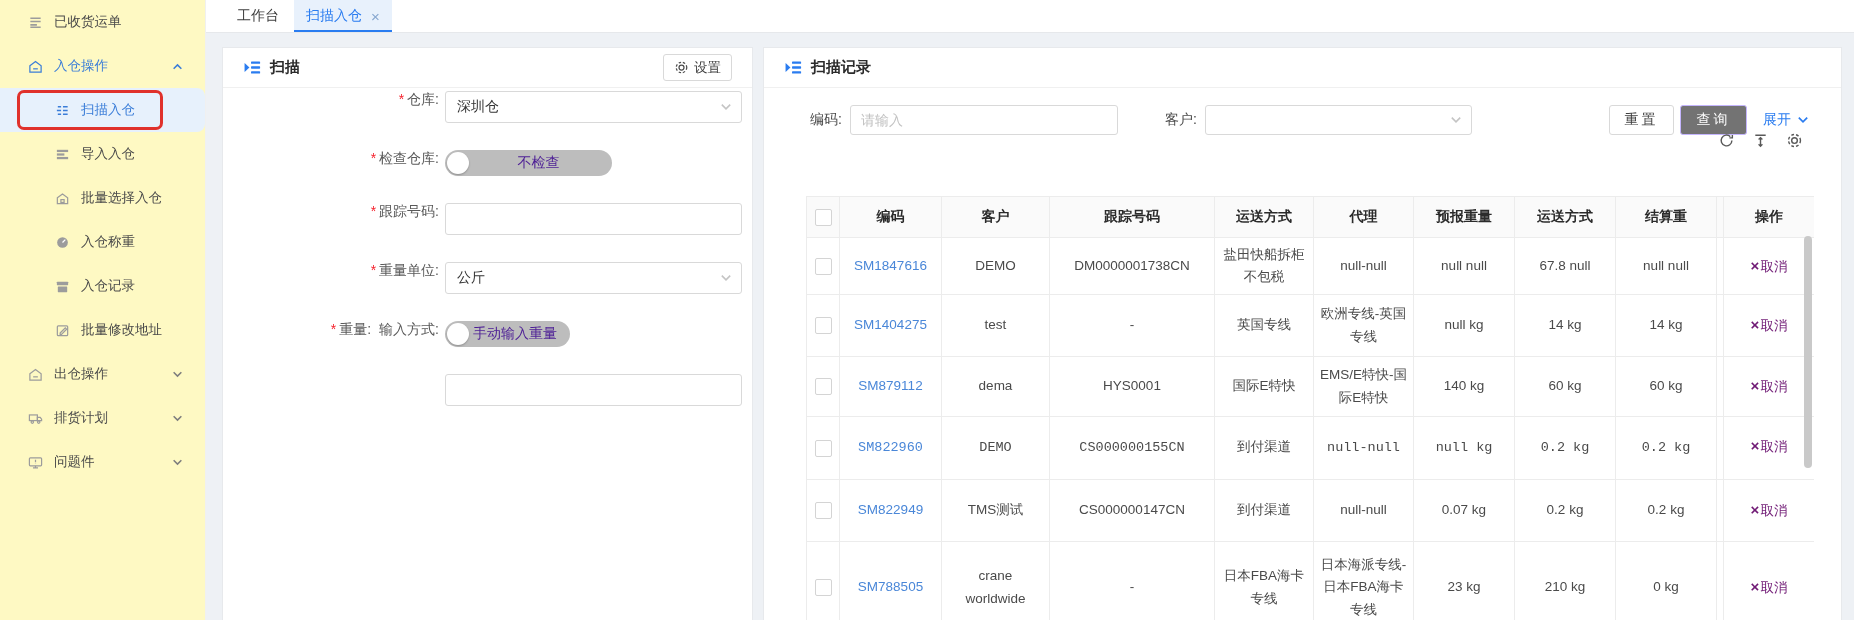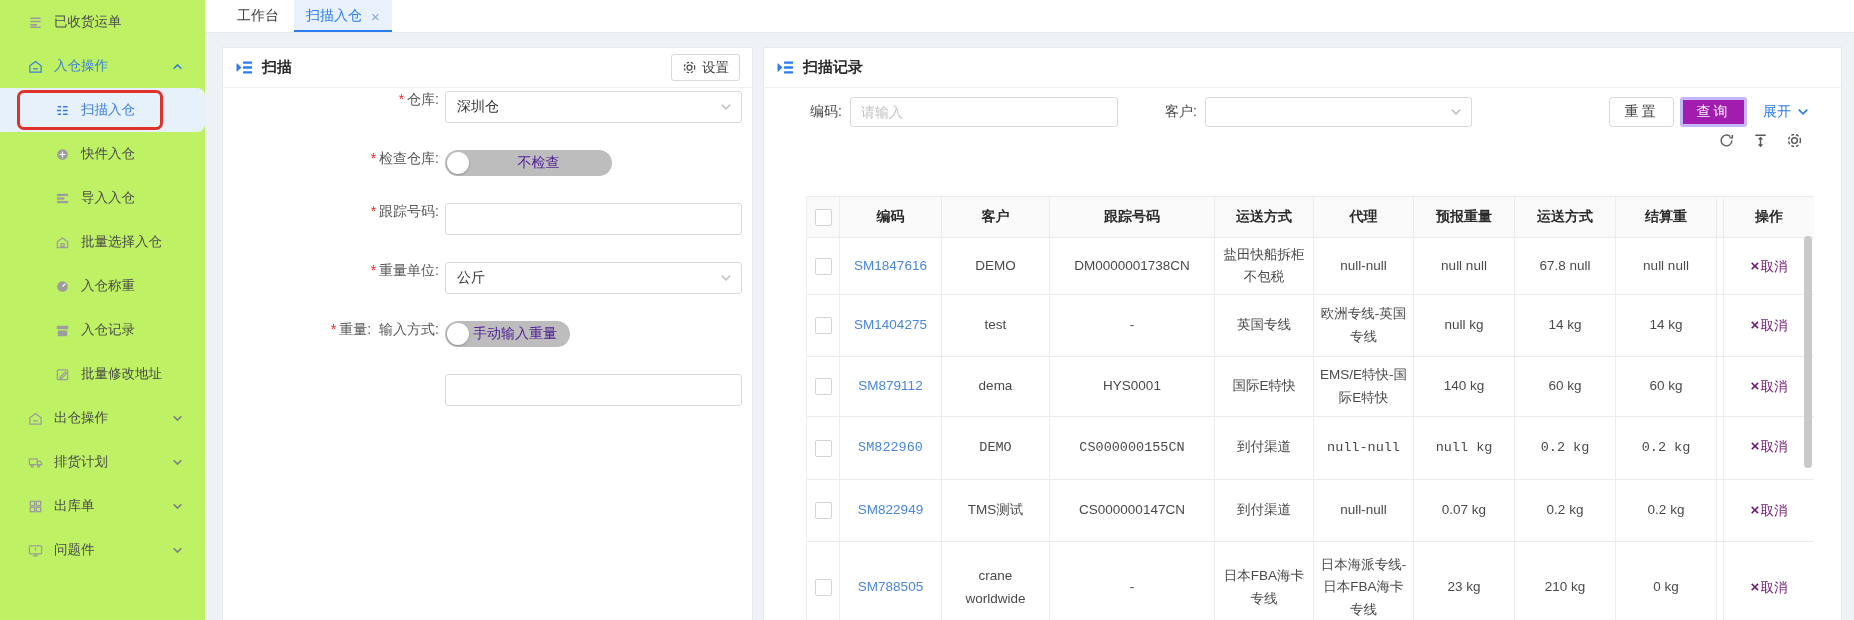--- a/index.html
+++ b/index.html
@@ -1,21 +1,21 @@
 <!DOCTYPE html>
 <html><head>
 <meta charset="utf-8">
 <style>
   html,body{margin:0;padding:0;background:#fff}
   .app{position:relative;width:1854px;height:620px;background:#eef1f5;overflow:hidden;
        font-family:"Liberation Sans","DejaVu Sans",sans-serif;color:#333;-webkit-font-smoothing:antialiased}
   svg{display:block}
 
   
-  .sidebar{position:absolute;left:0;top:0;width:206px;height:620px;background:#bef264;
+  .sidebar{position:absolute;left:0;top:0;width:206px;height:620px;background:#fef9c3;
            border-right:1px solid #f0f0f0;box-sizing:border-box}
   .side-item{position:relative;height:44px;display:flex;align-items:center;padding-left:28px;
              font-size:13.5px;color:#4a4a4a;cursor:pointer;box-sizing:border-box}
   .side-item.sub{padding-left:55px}
   .side-item .sicon{width:15px;height:15px;margin-right:11px;color:#9c9c9c;flex:none}
   .side-item .sicon svg{width:100%;height:100%}
   .side-item.blue{color:#3a7dd8}
   .side-item.blue .sicon,.side-item.blue .schev{color:#3a7dd8}
   .side-item.selected{background:#e7f1fc;color:#3a7dd8;border-radius:0 8px 8px 0;width:205px}
   .side-item.selected .sicon{color:#3a7dd8}
@@ -30,21 +30,21 @@
   .tabbar{height:33px;background:#fff;border-bottom:1px solid #e6e8eb;display:flex;align-items:stretch;
           padding-left:16px;box-sizing:border-box}
   .tab{display:flex;align-items:center;padding:0 15px;font-size:14px;color:#3c3c3c;cursor:pointer}
   .tab.active{background:#e8f1fc;color:#2a7cf0;box-shadow:inset 0 -2px 0 #2a7cf0;padding:0 12px}
   .tab-close{margin-left:9px;color:#86a6cf;font-size:15px;line-height:1}
 
   .panel{position:absolute;background:#fff;border:1px solid #e7e9ec;box-sizing:border-box}
   .panel-scan{left:16px;top:47px;width:531px;height:574px}
   .panel-records{left:557px;top:47px;width:1079px;height:574px}
   .phead{height:40px;border-bottom:1px solid #f0f0f0;display:flex;align-items:center;
-         padding:0 12px;box-sizing:border-box}
+         padding:0 20px;box-sizing:border-box}
   .picon{width:19px;height:19px;color:#2a7cf0;flex:none}
   .picon svg{width:100%;height:100%}
   .ptitle{font-size:15px;font-weight:bold;color:#2b2b2b;margin-left:8px}
   .settings-btn{margin-left:auto;height:27px;display:inline-flex;align-items:center;gap:5px;padding:0 10px;
                 background:#fff;border:1px solid #d9d9d9;border-radius:3px;font-size:13.5px;color:#3f3f3f;cursor:pointer;
                 font-family:inherit}
   .gicon{width:15px;height:15px;color:#4d4d4d}
   .gicon svg{width:100%;height:100%}
 
   
@@ -63,29 +63,29 @@
   .toggle{position:relative;height:26px;border-radius:13px;background:#bdbdbd;display:inline-flex;
           align-items:center;cursor:pointer;box-sizing:border-box;flex:none}
   .toggle .knob{position:absolute;left:2px;top:2px;width:22px;height:22px;border-radius:50%;background:#fff;
                 box-shadow:0 1px 2px rgba(0,0,0,.25)}
   .toggle .tlabel{color:#4c1d95;font-size:14px;white-space:nowrap}
   .toggle.wide{width:167px;justify-content:center;padding-left:20px}
   .toggle.small{padding:0 13px 0 28px}
 
   
   .filters{position:absolute;top:41px;left:0;right:0;height:30px}
-  .filters>*{position:absolute;top:8px;height:30px;box-sizing:border-box;margin:0}
+  .filters>*{position:absolute;top:16px;height:30px;box-sizing:border-box;margin:0}
   .flt-label{display:flex;align-items:center;justify-content:flex-end;font-size:14px;color:#4a4a4a}
   .flt-input{border:1px solid #d9d9d9;border-radius:3px;padding:0 10px;font-size:14px;outline:none;
              font-family:inherit;color:#0f172a}
   .flt-input::placeholder{color:#c2c2c2}
   .btn{display:flex;align-items:center;justify-content:center;border-radius:3px;font-size:14px;cursor:pointer;
        letter-spacing:3px;font-family:inherit}
   .btn.ghost{background:#fff;border:1px solid #d9d9d9;color:#3f3f3f}
-  .btn.primary{background:#a21caf;border:3px solid #c4b5fd;color:#fff}
+  .btn.primary{background:#737373;border:1px solid #c4b5fd;color:#fff}
   .expand{display:flex;align-items:center;gap:6px;color:#2a7cf0;font-size:14px;cursor:pointer}
   .echev{width:12px;height:12px;color:#2a7cf0}
   .echev svg{width:100%;height:100%}
   .toolbar{position:absolute;top:84px;right:38px;display:flex;gap:17px;color:#595959}
   .tbi{width:17px;height:17px;cursor:pointer}
   .tbi svg{width:100%;height:100%}
 
   .tablewrap{position:absolute;left:42px;top:148px;width:1008px;bottom:0;overflow:hidden}
   table{border-collapse:collapse;table-layout:fixed;width:1008px}
   th,td{border:1px solid #ececec;text-align:center;vertical-align:middle;overflow:hidden}
@@ -129,29 +129,20 @@
         <span class="sicon">
           <svg viewBox="0 0 16 16" fill="none" stroke="currentColor" stroke-width="1.7">
             <path d="M3 4h3.5M8.5 4h5M2 8h4.5M8.5 8h5M3 12h3.5M8.5 12h5"></path>
           </svg>
         </span>
         <span class="slabel">扫描入仓</span>
         <span class="annotation"></span>
       </div>
       <div class="side-item sub">
         <span class="sicon">
-          <svg viewBox="0 0 16 16">
-            <circle cx="8" cy="8" r="5.7" fill="currentColor"></circle>
-            <path d="M4.8 8h6.4M8 4.8v6.4" stroke="#fff" stroke-width="1.2"></path>
-          </svg>
-        </span>
-        <span class="slabel">快件入仓</span>
-      </div>
-      <div class="side-item sub">
-        <span class="sicon">
           <svg viewBox="0 0 16 16" fill="currentColor">
             <rect x="2" y="3" width="12" height="2.4"></rect>
             <rect x="2" y="6.8" width="8" height="2.4"></rect>
             <rect x="2" y="10.6" width="12" height="2.4"></rect>
           </svg>
         </span>
         <span class="slabel">导入入仓</span>
       </div>
       <div class="side-item sub">
         <span class="sicon">
@@ -206,36 +197,20 @@
       <div class="side-item">
         <span class="sicon">
           <svg viewBox="0 0 16 16" fill="none" stroke="currentColor" stroke-width="1.3">
             <rect x="1.5" y="4.2" width="8.5" height="6"></rect>
             <path d="M10 6.8h3l1.5 1.9v1.5H10z"></path>
             <circle cx="4.6" cy="11.8" r="1.3"></circle>
             <circle cx="11.4" cy="11.8" r="1.3"></circle>
           </svg>
         </span>
         <span class="slabel">排货计划</span>
-        <span class="schev down">
-          <svg viewBox="0 0 10 10" fill="none" stroke="currentColor" stroke-width="1.4">
-            <path d="M1.5 3l3.5 3.5L8.5 3"></path>
-          </svg>
-        </span>
-      </div>
-      <div class="side-item">
-        <span class="sicon">
-          <svg viewBox="0 0 16 16" fill="none" stroke="currentColor" stroke-width="1.4">
-            <rect x="2.5" y="2.5" width="4.6" height="4.6"></rect>
-            <rect x="8.9" y="2.5" width="4.6" height="4.6"></rect>
-            <rect x="2.5" y="8.9" width="4.6" height="4.6"></rect>
-            <rect x="8.9" y="8.9" width="4.6" height="4.6"></rect>
-          </svg>
-        </span>
-        <span class="slabel">出库单</span>
         <span class="schev down">
           <svg viewBox="0 0 10 10" fill="none" stroke="currentColor" stroke-width="1.4">
             <path d="M1.5 3l3.5 3.5L8.5 3"></path>
           </svg>
         </span>
       </div>
       <div class="side-item">
         <span class="sicon">
           <svg viewBox="0 0 16 16" fill="none" stroke="currentColor" stroke-width="1.3">
             <rect x="1.5" y="3" width="13" height="8.5" rx="1"></rect>

